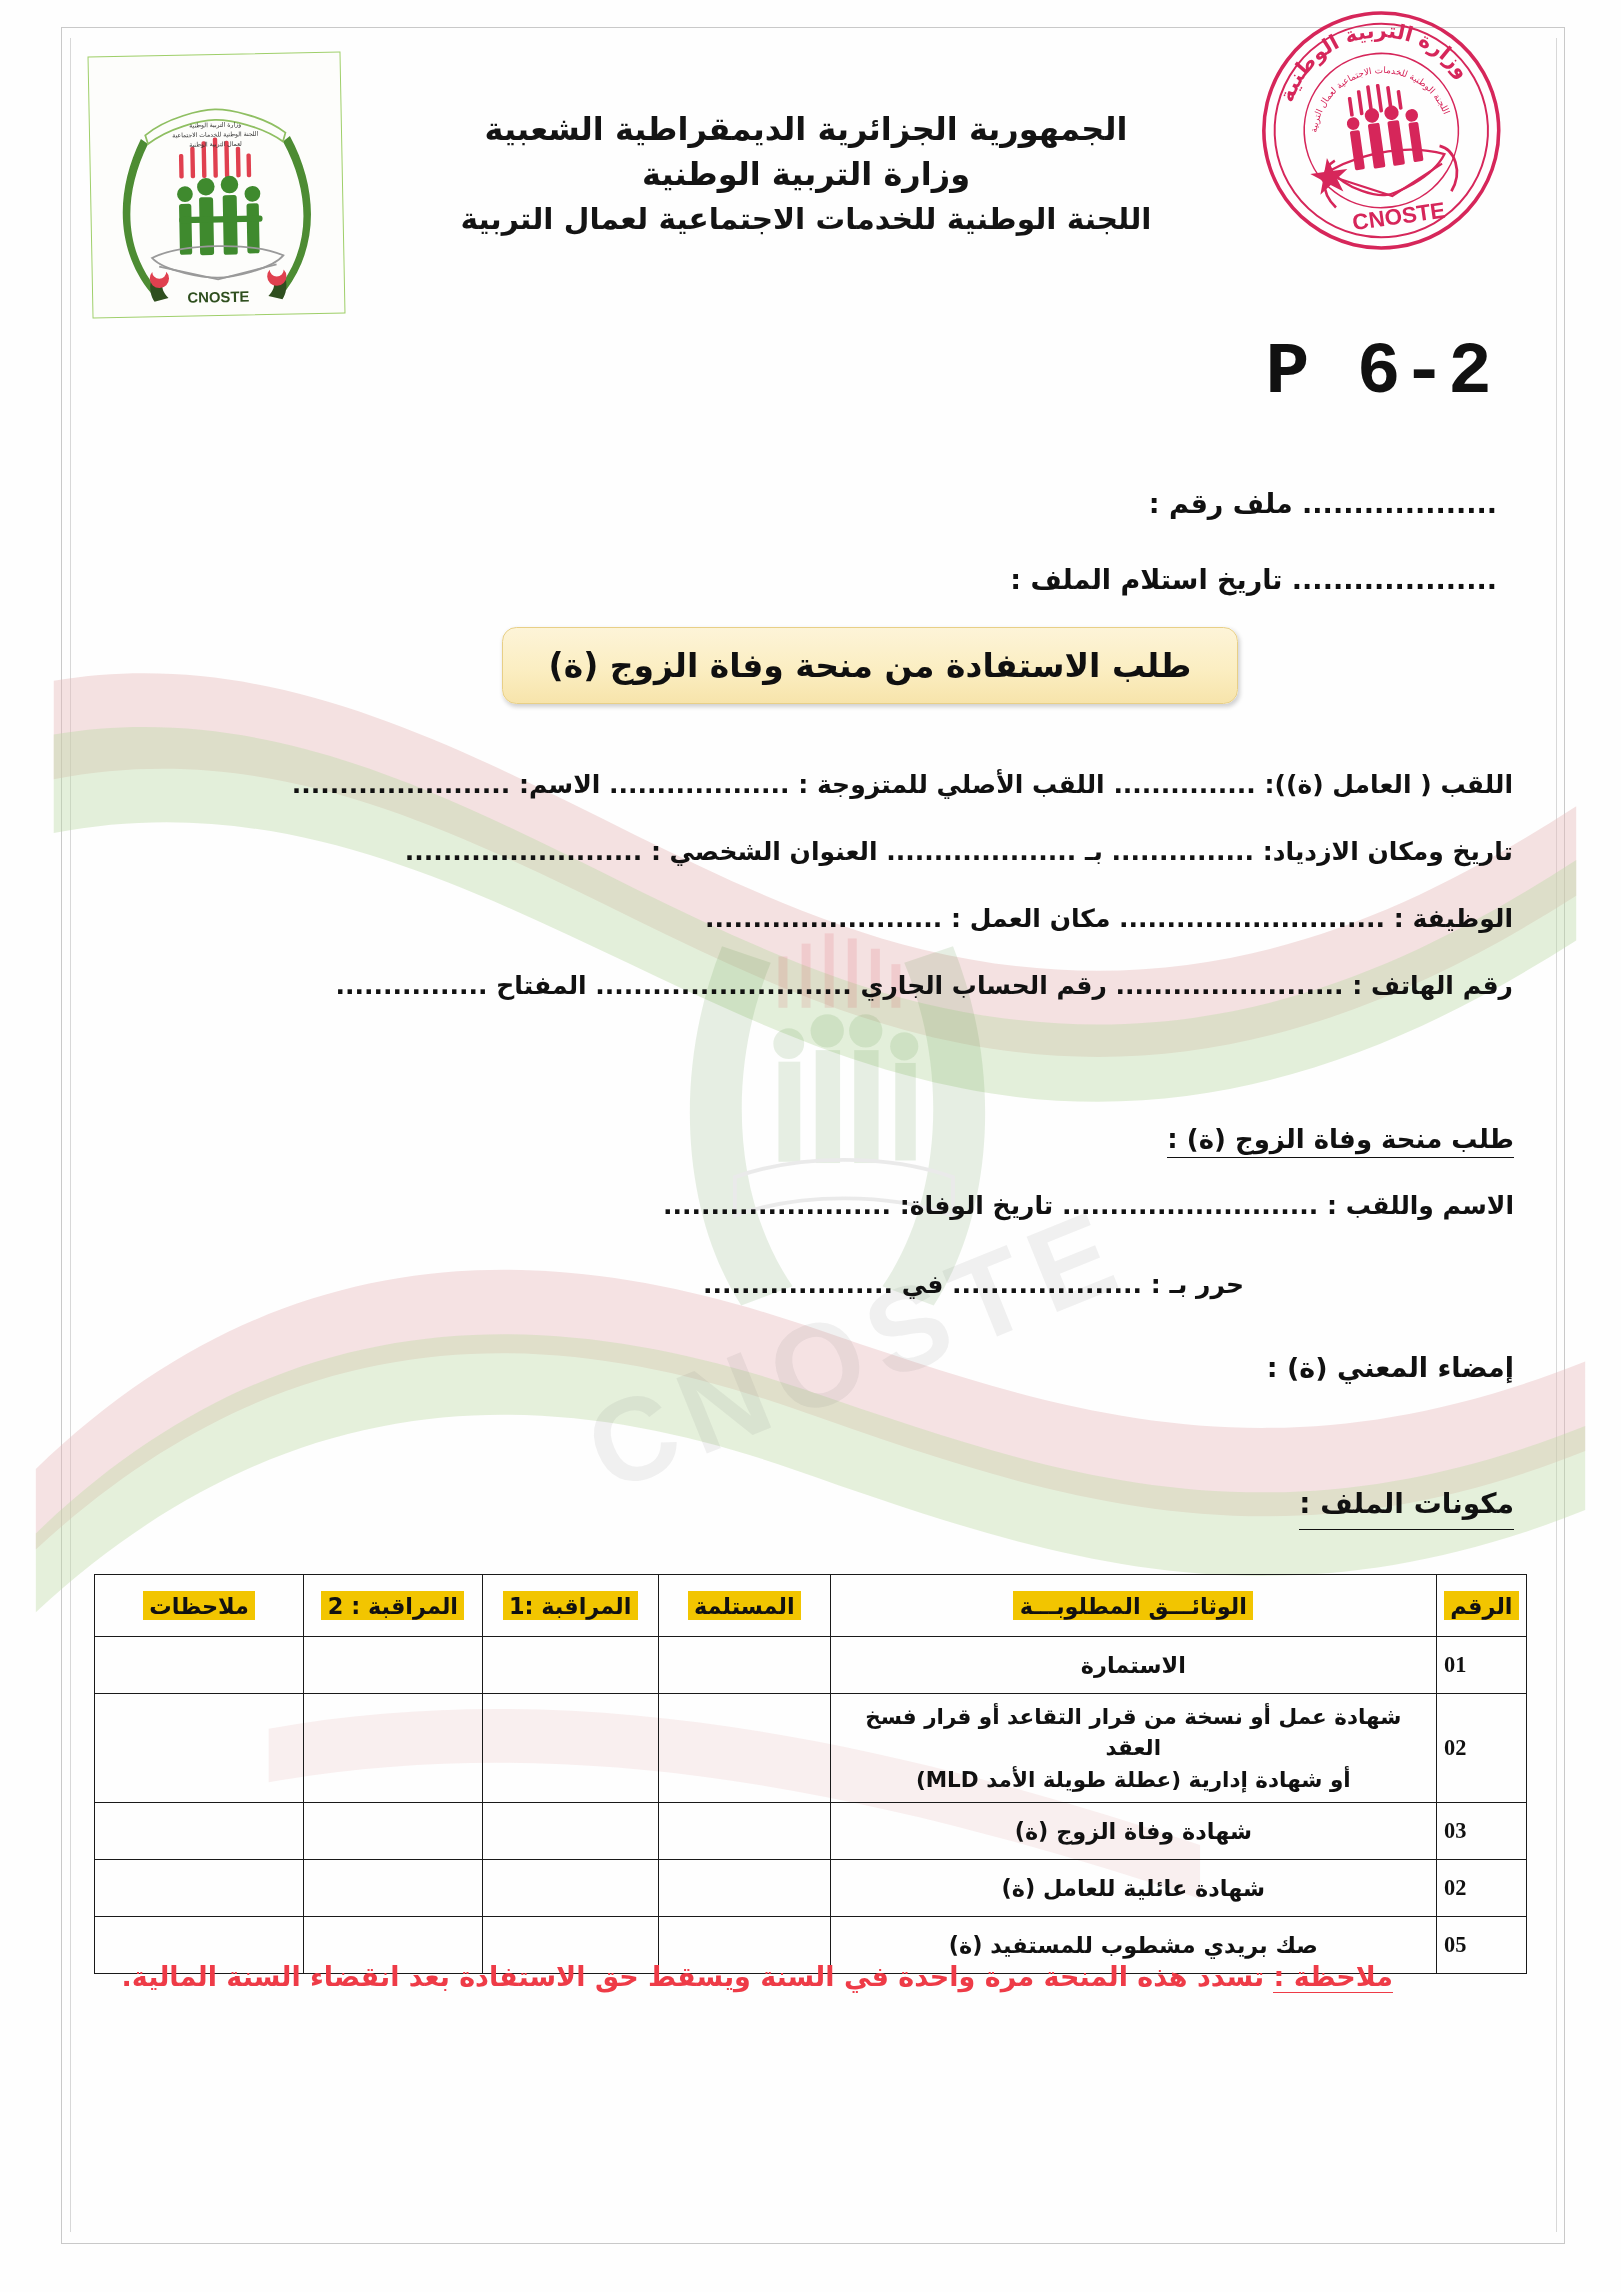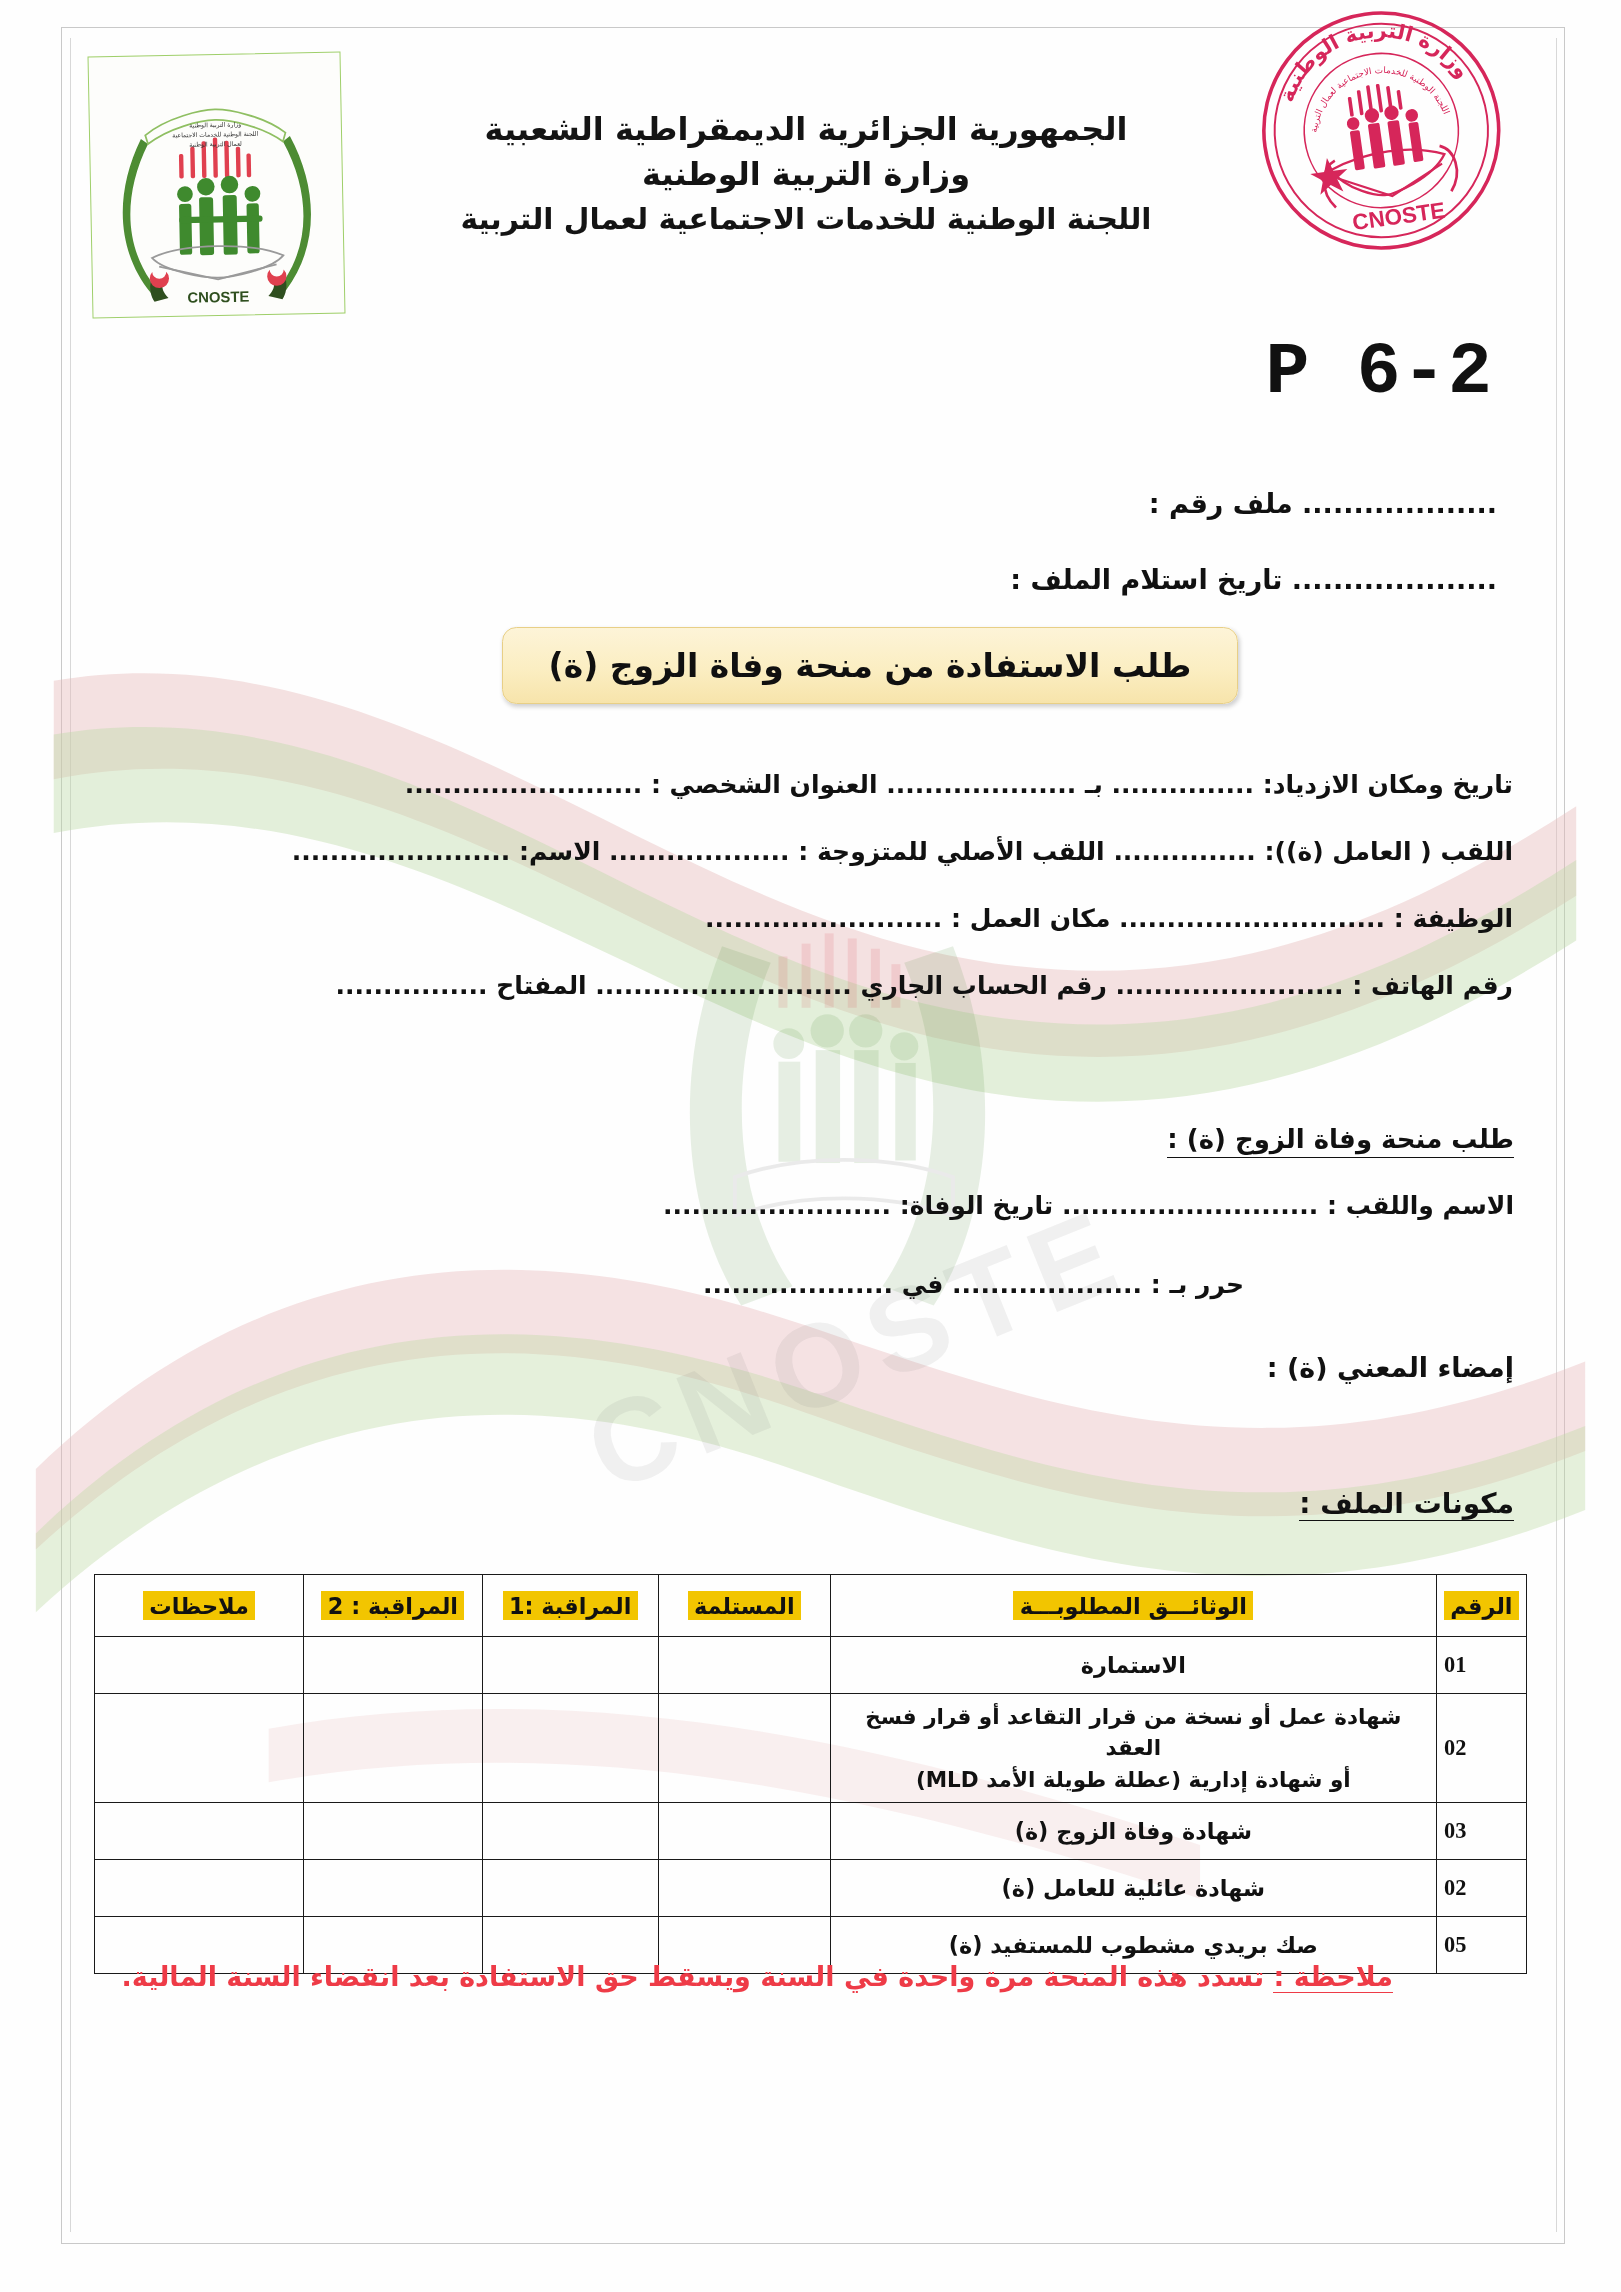--- a/index.html
+++ b/index.html
@@ -124,21 +124,21 @@
   }
   .signature{
     position:absolute;right:107px;top:1352px;z-index:3;direction:rtl;
     font-size:27px;font-weight:700;color:#111;
   }
 
   
   .file-head{
     position:absolute;right:107px;top:1487px;z-index:3;direction:rtl;
     font-size:28px;font-weight:700;color:#111;
-    border-bottom:1.8px solid #111;padding-bottom:0;
+    border-bottom:1.8px solid #111;padding-bottom:9px;
   }
   table.docs{
     position:absolute;left:94px;top:1574px;width:1433px;
     border-collapse:collapse;z-index:3;direction:rtl;
     background:transparent;
   }
   table.docs td,table.docs th{
     border:1.4px solid #1a1a1a;
     padding:4.5px 7.2px;
     font-size:22.4px;font-weight:700;color:#111;
@@ -316,34 +316,34 @@
     <span class="dots">....................</span>
     <span>تاريخ استلام الملف :</span>
   </div>
 
   <div class="banner">
     <span>طلب الاستفادة من منحة وفاة الزوج  (ة)</span>
   </div>
 
   <div class="form-area">
     <div class="f-line">
+      <span>اللقب ( العامل (ة)):</span>
+      <span class="dot-run">...............</span>
+      <span>اللقب الأصلي للمتزوجة :</span>
+      <span class="dot-run">...................</span>
+      <span>الاسم:</span>
+      <span class="dot-run">.......................</span>
+    </div>
+    <div class="f-line">
       <span>تاريخ ومكان الازدياد:</span>
       <span class="dot-run">...............</span>
       <span>بـ</span>
       <span class="dot-run">....................</span>
       <span>العنوان الشخصي :</span>
       <span class="dot-run">.........................</span>
-    </div>
-    <div class="f-line">
-      <span>اللقب ( العامل (ة)):</span>
-      <span class="dot-run">...............</span>
-      <span>اللقب الأصلي للمتزوجة :</span>
-      <span class="dot-run">...................</span>
-      <span>الاسم:</span>
-      <span class="dot-run">.......................</span>
     </div>
     <div class="f-line">
       <span>الوظيفة :</span>
       <span class="dot-run">............................</span>
       <span>مكان العمل :</span>
       <span class="dot-run">.........................</span>
     </div>
     <div class="f-line">
       <span>رقم الهاتف :</span>
       <span class="dot-run">........................</span>

